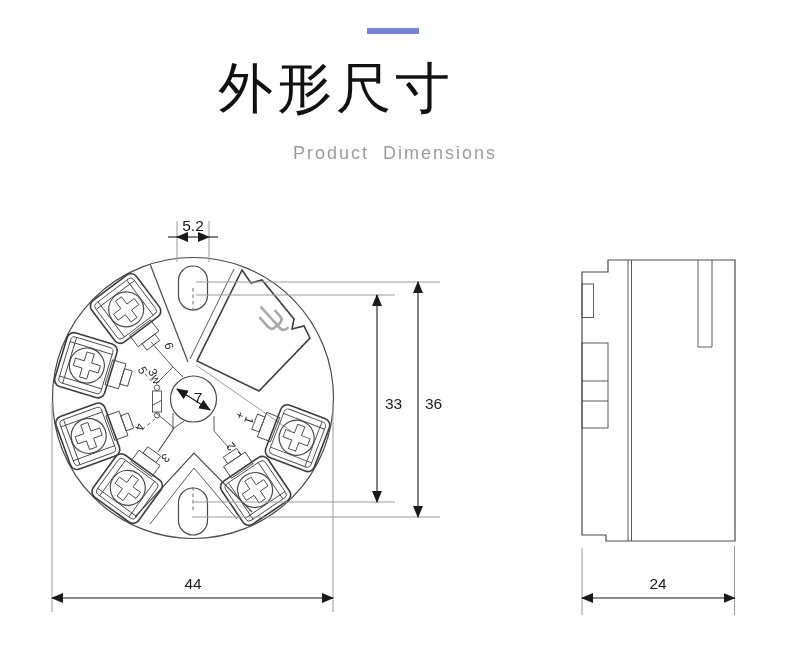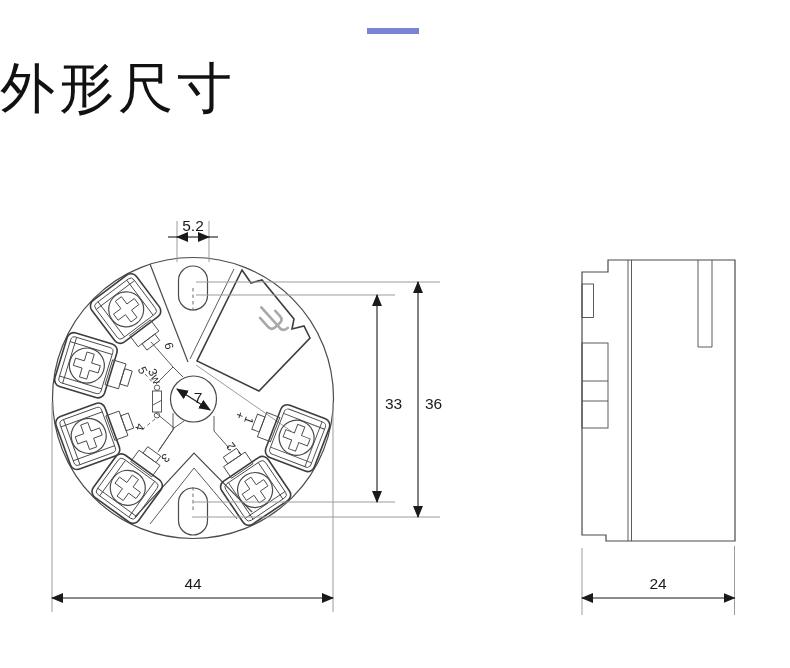--- a/index.html
+++ b/index.html
@@ -1,19 +1,19 @@
 <!DOCTYPE html>
 <html><head>
 <meta charset="utf-8">
 <style>
   html,body{margin:0;padding:0;background:#ffffff;}
   #stage{position:relative;width:790px;height:668px;background:#fff;overflow:hidden;
          font-family:"Liberation Sans", sans-serif;}
   .accent-bar{position:absolute;left:367px;top:28px;width:52px;height:6px;background:#7a84d4;}
-  .title{position:absolute;left:0;top:52px;width:672px;text-align:left;
+  .title{position:absolute;left:0;top:52px;width:672px;text-align:center;
          font-size:55px;color:#111;letter-spacing:4px;font-weight:500;
          font-family:"Liberation Sans", sans-serif;}
   .subtitle{position:absolute;left:0;top:143px;width:790px;text-align:center;
          font-size:18px;color:#9c9c9c;letter-spacing:2px;word-spacing:7px;}
   svg{position:absolute;left:0;top:0;}
   .ln{stroke:#4a4a4a;stroke-width:1.2;fill:none;}
   .ln-th{stroke:#3d3d3d;stroke-width:1.6;fill:none;}
   .ln-i{stroke:#4a4a4a;stroke-width:0.9;fill:none;}
   .ext{stroke:#9b9b9b;stroke-width:1;fill:none;}
   .dim{stroke:#1a1a1a;stroke-width:1.1;fill:none;}
@@ -22,20 +22,21 @@
   .numtxt{fill:#2b2b2b;font-size:12px;font-family:"Liberation Sans",sans-serif;}
   .icon{stroke:#a9a9a9;stroke-width:2.6;fill:none;stroke-linecap:round;stroke-linejoin:round;}
 </style>
 </head>
 <body>
 
 <div id="stage">
 
   <div class="accent-bar"></div>
   <div class="title">外形尺寸</div>
+  <div class="subtitle">Product Dimensions</div>
 
   <svg width="790" height="668" viewBox="0 0 790 668">
     <defs>
       <marker id="ah" markerWidth="11" markerHeight="9" refX="10" refY="4.5" orient="auto-start-reverse">
         <path d="M0,0 L11,4.5 L0,9 Z" fill="#1a1a1a"></path>
       </marker>
       <g id="term">
         <rect x="86" y="-28" width="52" height="56" rx="7" class="ln-th"></rect>
         <rect x="90" y="-24" width="44" height="48" rx="4" class="ln-i"></rect>
         <line x1="90" y1="-18" x2="134" y2="-18" class="ln-i"></line>

